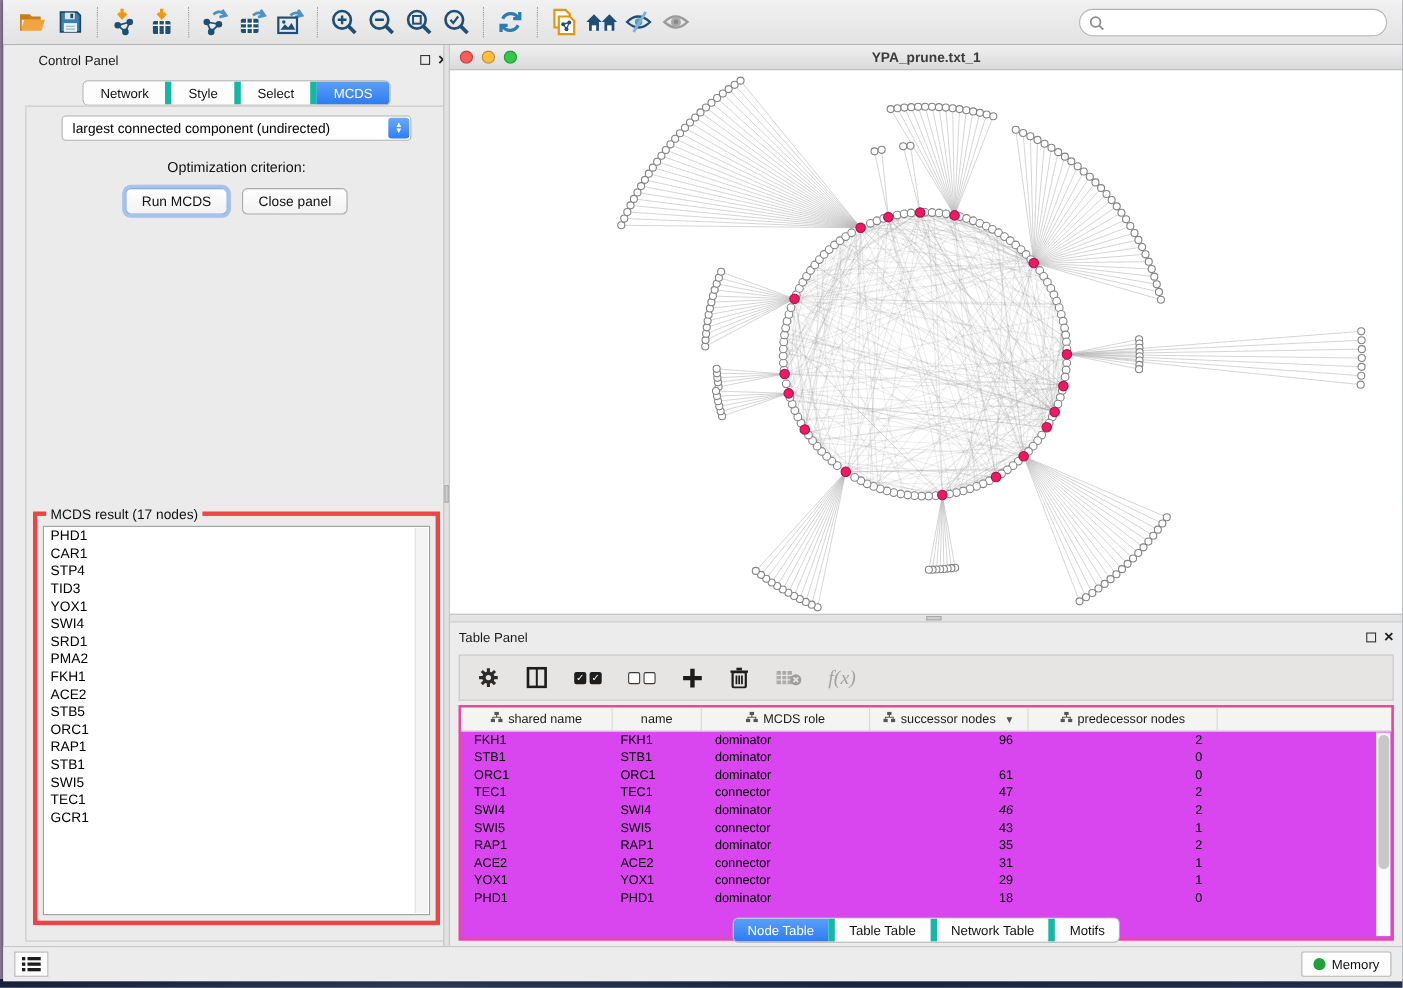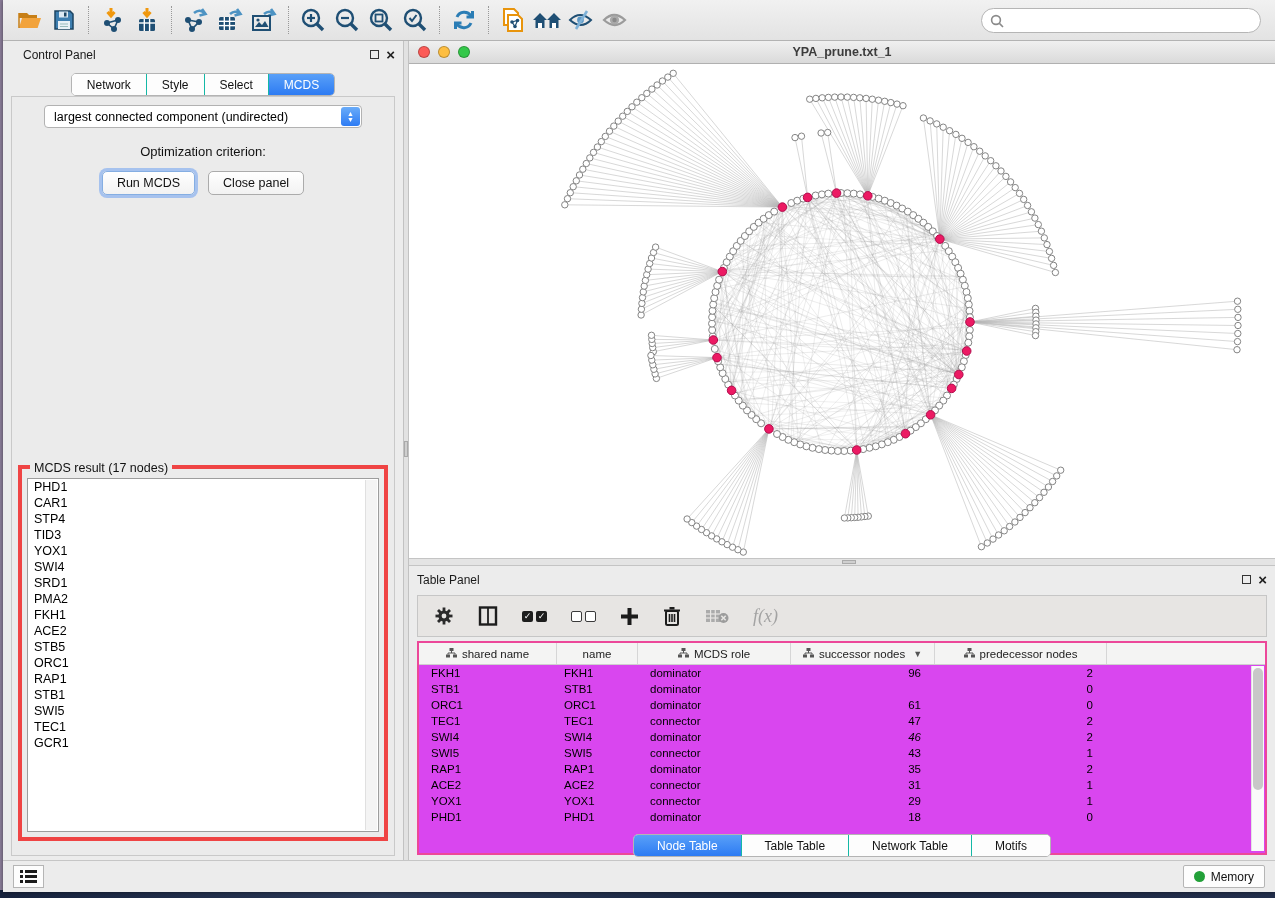--- a/index.html
+++ b/index.html
@@ -9,29 +9,29 @@
   #window { position:absolute; left:3px; top:0; right:0; bottom:6px; background:#ececec; box-shadow:0 0 4px rgba(0,0,0,.5); }
 
   
   #main-toolbar { position:absolute; top:0; left:0; right:0; height:41px; background:linear-gradient(#f1f1f1,#e3e3e3); border-bottom:1px solid #b3b3b3; display:flex; align-items:center; padding-left:10px; }
   .tb-icon { width:34px; height:30px; display:flex; align-items:center; justify-content:center; cursor:default; }
   .tb-sep { width:1px; height:28px; border-left:1px dotted #999; margin:0 7px; }
   #toolbar-search { position:absolute; right:14px; top:8px; width:280px; height:25px; background:#fff; border:1px solid #b5b5b5; border-radius:13px; display:flex; align-items:center; padding-left:8px; }
   #toolbar-search input { border:none; outline:none; flex:1; height:20px; font-size:12px; background:transparent; }
 
   
-  #control-panel { position:absolute; left:0; top:41px; width:400px; bottom:32px; background:#ececec;padding-left:12px; }
+  #control-panel { position:absolute; left:12px; top:41px; width:400px; bottom:32px; background:#ececec;padding-left:12px; }
   .panel-titlebar { height:27px; display:flex; align-items:center; padding:0 8px; font-size:12px; color:#1a1a1a; }
   .panel-title { flex:1; }
   .win-btns { display:flex; align-items:center; gap:7px; }
   .float-icon { width:9px; height:9px; border:1.5px solid #333; display:inline-block; }
   .close-icon { font-size:15px; font-weight:bold; color:#222; line-height:9px; }
   #cp-tabs { position:absolute; top:32px; left:0; width:100%; display:flex; justify-content:center; }
   .seg-group { display:flex; border:1px solid #b4b4b4; border-radius:5px; overflow:hidden; background:#fff; height:23px; }
-  .seg-tab { padding:0 15px; font-size:12px; display:flex; align-items:center; color:#111; border-right:1px solid #14b8a6; background:#fdfdfd; }
+  .seg-tab { padding:0 15px; font-size:12px; display:flex; align-items:center; color:#111; border-right:6px solid #14b8a6; background:#fdfdfd; }
   .seg-tab:last-child { border-right:none; }
   .seg-tab.selected { background:linear-gradient(#59a0f8,#2d7bf3); color:#fff; }
   #cp-body { position:absolute; left:8px; right:8px; top:55px; bottom:4px; background:#ebebeb; border:1px solid #c9c9c9; }
   #criterion-label { margin-top:16px; text-align:center; font-size:13px; color:#111; }
   #criterion-select { margin:8px auto 0; width:318px; height:23px; background:#fff; border:1px solid #b2b2b2; border-radius:4px; display:flex; align-items:center; position:relative; padding-left:9px; font-size:12.5px; }
   .select-stepper { position:absolute; right:1px; top:1px; bottom:1px; width:19px; border-radius:3px; background:linear-gradient(#6aacf9,#2e7cf4); display:flex; flex-direction:column; align-items:center; justify-content:center; color:#fff; font-size:7px; line-height:6px; }
   #mcds-buttons { display:flex; justify-content:center; gap:13px; margin-top:12px; }
   .mac-btn { height:24px; padding:0 14px; background:linear-gradient(#ffffff,#f2f2f2); border:1px solid #ababab; border-radius:5px; font-size:12.5px; display:flex; align-items:center; color:#111; }
   .mac-btn.focused { box-shadow:0 0 0 3px rgba(110,160,240,.55); border-color:#85aee2; }
   #mcds-groupbox { position:absolute; left:6px; right:6px; top:368px; bottom:14px; border:4px solid #ef4444; }
@@ -65,21 +65,21 @@
   #node-table { position:absolute; left:8px; right:8px; top:75px; height:214px; background:#d946ef; border:2px solid #ec4899; overflow:hidden; }
   #nt-header { display:flex; height:22px; background:#f4f4f3; border-bottom:1px solid #cfcfcf; }
   .th { display:flex; align-items:center; justify-content:center; gap:5px; font-size:11.5px; color:#1c1c1c; border-right:1px solid #d6d6d6; position:relative; }
   .th .sort { font-size:9px; color:#555; margin-left:3px; }
   .tr { display:flex; height:16px; }
   .td { font-size:11.5px; color:#000; line-height:16px; padding:0 12px; white-space:nowrap; overflow:hidden; }
   .td.num { text-align:right; padding-right:14px; }
   #nt-scroll { position:absolute; right:1px; top:23px; bottom:2px; width:13px; background:#fafafa; border-left:1px solid #e3e3e3; }
   #nt-thumb { position:absolute; left:1px; right:1px; top:2px; height:122px; background:#c8c8c8; border-radius:6px; }
   #tp-tabs { position:absolute; left:0; right:0; top:268px; display:flex; justify-content:center; }
-  #tp-tabs .seg-tab { padding:0 23px; height:21px; }
+  #tp-tabs .seg-tab { padding:0 13px; height:21px; }
 
   
   #status-bar { position:absolute; left:0; right:0; bottom:0; height:32px; background:#ececec; border-top:1px solid #c6c6c6; }
   #status-menu-btn { position:absolute; left:10px; top:4px; width:31px; height:23px; background:#fdfdfd; border:1px solid #b5b5b5; display:flex; flex-direction:column; justify-content:center; gap:2.5px; padding:0 6px; }
   .menu-row { display:flex; align-items:center; gap:2px; }
   .menu-dot { width:2.5px; height:2.5px; background:#1c1c1c; }
   .menu-bar { flex:1; height:2.5px; background:#1c1c1c; }
   #memory-btn { position:absolute; right:10px; top:4px; height:23px; background:#fdfdfd; border:1px solid #b5b5b5; border-radius:2px; display:flex; align-items:center; gap:6px; padding:0 10px; font-size:12px; color:#111; }
   .mem-dot { width:11px; height:11px; border-radius:50%; background:#1f9а38; }
 </style>

